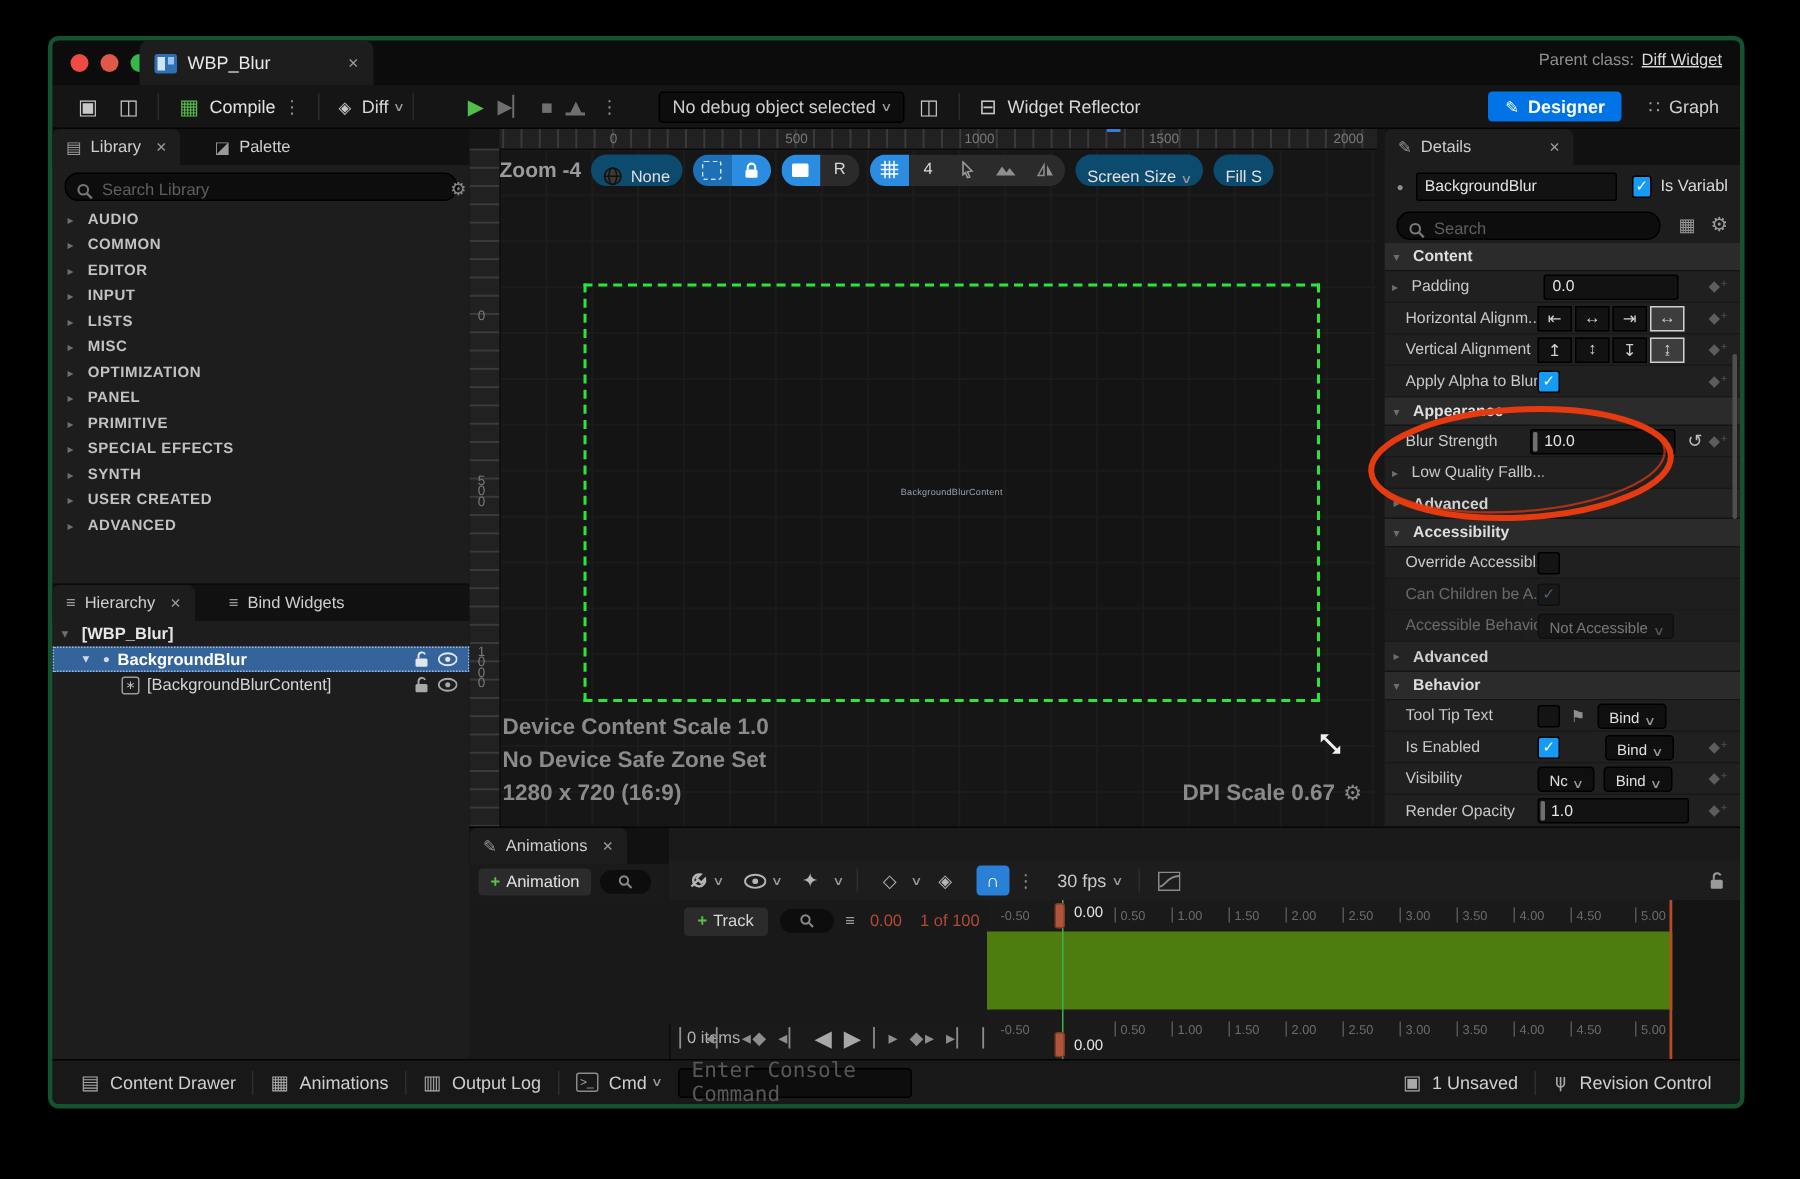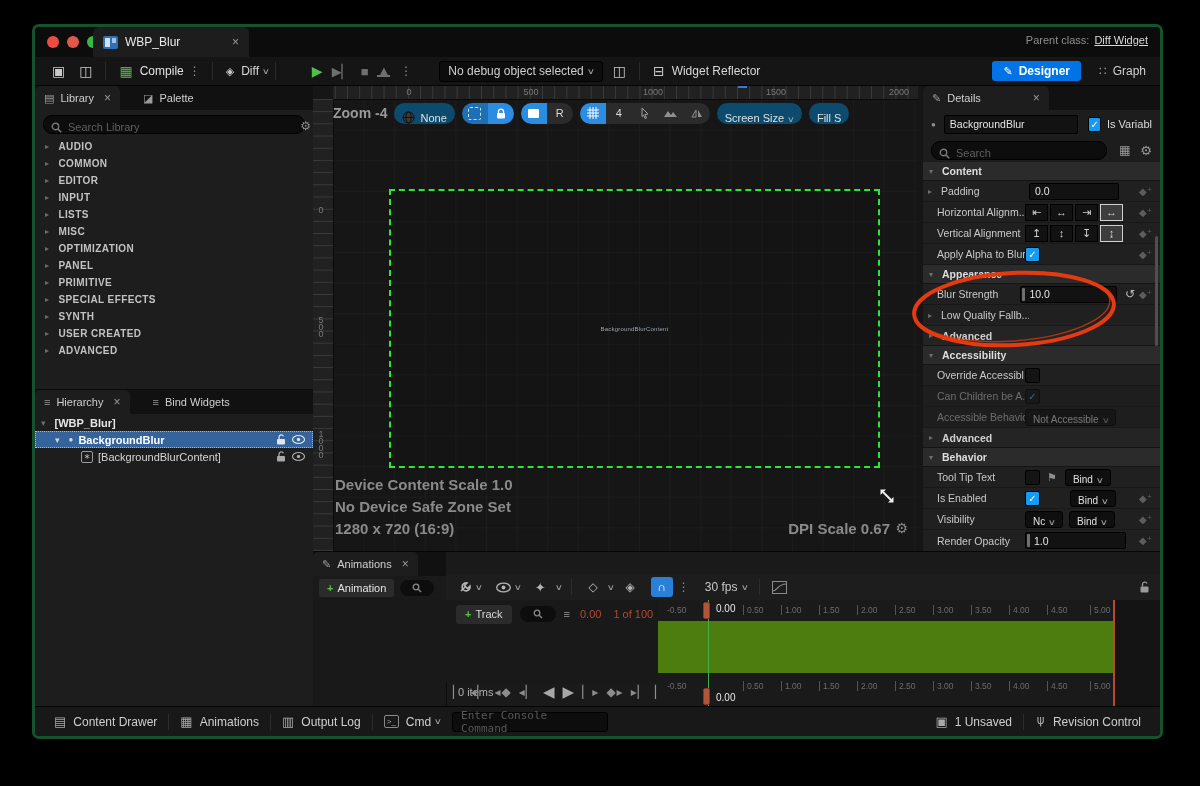--- a/index.html
+++ b/index.html
@@ -105,21 +105,21 @@
   .phlabel{position:absolute;font-size:10px;color:#e8e8e8}
   .trans{font-size:12px;color:#8d8d8d;letter-spacing:1px}
   .orange{color:#b14a33}
   
   #statusbar{left:0;top:679px;width:100%;height:30px;background:#181818;border-top:1px solid #040404;
     display:flex;align-items:center;font-size:12px;color:#cfcfcf}
   .sbtn{display:flex;align-items:center;height:100%;padding:0 11px}
   .sbico{margin-right:7px;color:#a8a8a8;font-size:13px}
   .sbsep{width:1px;height:16px;background:#2d2d2d}
   #console{background:#0d0d0d;border:1px solid #000;border-radius:3px;height:18px;width:138px;display:flex;
-    align-items:center;padding:0 8px;color:#585858;font-family:"DejaVu Sans Mono",monospace;font-size:11px}
+    align-items:center;padding:0 8px;color:#585858;font-family:"DejaVu Sans Mono",monospace;font-size:14px}
   .svgic{display:inline-flex;vertical-align:middle}
 </style>
 </head>
 <body>
 
 <div id="win">
 
   <div class="a f" id="titlebar" style="padding-left:12px;box-sizing:border-box">
     <span class="tl" style="background:#ee4c43"></span>
     <span class="tl" style="background:#e0584a"></span>

